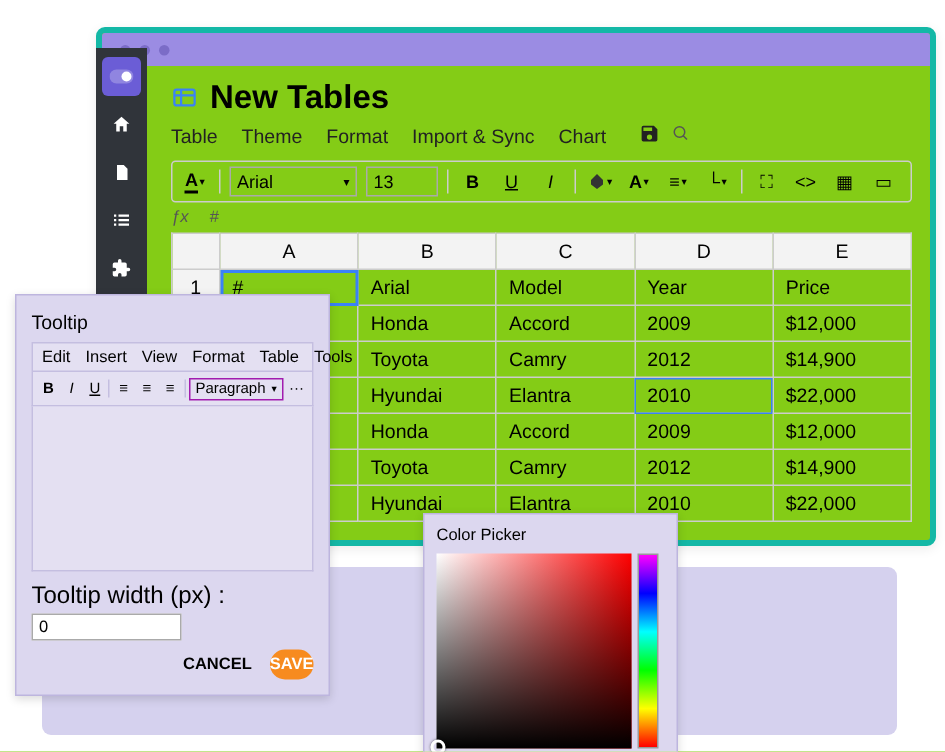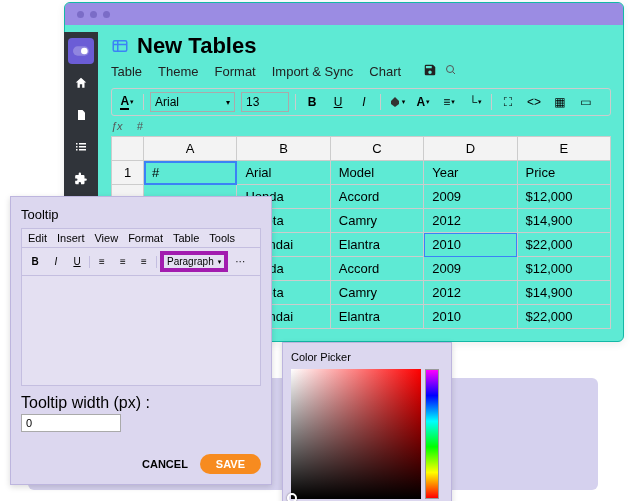--- a/index.html
+++ b/index.html
@@ -1,21 +1,21 @@
 <!DOCTYPE html>
 <html><head>
 <meta charset="utf-8">
 <style>
 * { box-sizing: border-box; margin: 0; padding: 0; font-family: Arial, sans-serif; }
 body { background: #fff; width: 630px; height: 501px; position: relative; overflow: hidden; }
 
 .bg-decoration { position: absolute; background: #d5d1ee; border-radius: 6px; }
 .bg1 { left: 28px; top: 378px; width: 570px; height: 112px; }
 
-.window { position: absolute; left: 64px; top: 2px; width: 560px; background: #5eead4; border: 1px solid #14b8a6; border-radius: 6px; overflow: hidden; box-shadow: 0 2px 8px rgba(0,0,0,0.08); }
+.window { position: absolute; left: 64px; top: 18px; width: 560px; background: #84cc16; border: 4px solid #14b8a6; border-radius: 6px; overflow: hidden; box-shadow: 0 2px 8px rgba(0,0,0,0.08); }
 .titlebar { background: #9b8ce3; height: 22px; display: flex; align-items: center; padding-left: 12px; gap: 6px; }
 .win-dot { width: 7px; height: 7px; border-radius: 50%; background: #7b6cc7; }
 
 .sidebar { position: absolute; left: 64px; top: 32px; width: 34px; background: #30343a; padding: 6px 0; display: flex; flex-direction: column; align-items: center; gap: 6px; border-bottom-left-radius: 6px; }
 .side-item { width: 26px; height: 26px; display:flex; align-items:center; justify-content:center; color:#fff; font-size: 13px; border-radius: 4px; cursor:pointer; }
 .side-item.active { background:#6b5dd6; }
 
 .content { margin-left: 34px; padding: 8px 12px 12px; }
 .header { display:flex; align-items:center; gap:8px; }
 .doc-icon { width:18px; height:18px; color:#3b82f6; }
@@ -32,33 +32,33 @@
 
 .fx-row { display:flex; align-items:center; gap:14px; font-size:11px; color:#555; margin-top:4px; font-style:italic; }
 
 .grid { margin-top:4px; border:1px solid #bbb; border-collapse:collapse; width:100%; font-size:13px; table-layout:fixed; }
 .grid th, .grid td { border:1px solid #ccc; padding:4px 8px; height:24px; }
 .grid th { background:#f3f3f3; font-weight:normal; text-align:center; }
 .row-hdr { background:#f3f3f3; text-align:center; width:32px; }
 .cell-selected { outline:2px solid #3b82f6; outline-offset:-2px; position:relative; }
 .cell-highlight { outline:1px solid #3b82f6; outline-offset:-1px; }
 
-.tooltip-panel { position:absolute; left:10px; top:196px; width:262px; background:#dcd7ef; border:1px solid #bdb5de; padding:10px; font-size:12px; box-shadow: 0 2px 6px rgba(0,0,0,0.15); }
+.tooltip-panel { position:absolute; left:10px; top:196px; width:210px; background:#dcd7ef; border:1px solid #bdb5de; padding:10px; font-size:12px; box-shadow: 0 2px 6px rgba(0,0,0,0.15); }
 .tooltip-panel h3 { font-size:13px; font-weight:normal; margin-bottom:6px; }
 .mini-menubar { display:flex; gap:10px; font-size:11px; border:1px solid #c4bee0; background:#e4e0f2; padding:3px 6px; }
 .mini-toolbar { display:flex; align-items:center; gap:3px; border:1px solid #c4bee0; border-top:none; background:#e4e0f2; padding:3px 4px; font-size:10px; }
 .mini-btn { width:18px; height:16px; display:flex; align-items:center; justify-content:center; cursor:pointer; }
 .mini-sep { width:1px; height:12px; background:#c4bee0; }
-.para-select { font-size:10px; border:4px solid #a21caf; padding:1px 3px; display:flex; align-items:center; gap:4px; }
+.para-select { font-size:10px; border:1px solid #a21caf; padding:1px 3px; display:flex; align-items:center; gap:4px; }
 .editor-area { background:#e4e0f2; border:1px solid #c4bee0; border-top:none; height:110px; }
 .width-label { font-size:16px; margin-top:8px; }
 .width-input { border:1px solid #aaa; width:100px; font-size:11px; padding:2px 4px; margin-top:2px; }
-.panel-actions { display:flex; justify-content:flex-end; align-items:center; gap:12px; margin-top:22px; }
+.panel-actions { display:flex; justify-content:flex-end; align-items:center; gap:12px; margin-top:6px; }
 .btn-cancel { font-size:11px; font-weight:bold; cursor:pointer; }
-.btn-save { background:#f78b1f; color:#fff; border:none; border-radius:14px; padding:4px 16px; font-size:11px; font-weight:bold; cursor:pointer; }
+.btn-save { background:#f78b1f; color:#fff; border:none; border-radius:14px; padding:4px 0; font-size:11px; font-weight:bold; cursor:pointer; }
 
 .color-panel { position:absolute; left:282px; top:342px; width:170px; background:#dcd7ef; border:1px solid #bdb5de; padding:8px; font-size:11px; box-shadow: 0 2px 6px rgba(0,0,0,0.15); }
 .color-panel h4 { font-size:11px; font-weight:normal; margin-bottom:6px; }
 .color-body { display:flex; gap:4px; }
 .sv-square { width:130px; height:130px; position:relative; background:linear-gradient(to top, #000, rgba(0,0,0,0)), linear-gradient(to right, #fff, #f00); }
 .sv-cursor { position:absolute; left:-4px; bottom:-4px; width:10px; height:10px; border:2px solid #fff; border-radius:50%; box-shadow:0 0 2px rgba(0,0,0,0.6); }
 .hue-strip { width:14px; height:130px; background:linear-gradient(to bottom, #f0f, #00f, #0ff, #0f0, #ff0, #f00); border:1px solid #999; }
 </style>
 </head>
 <body>

